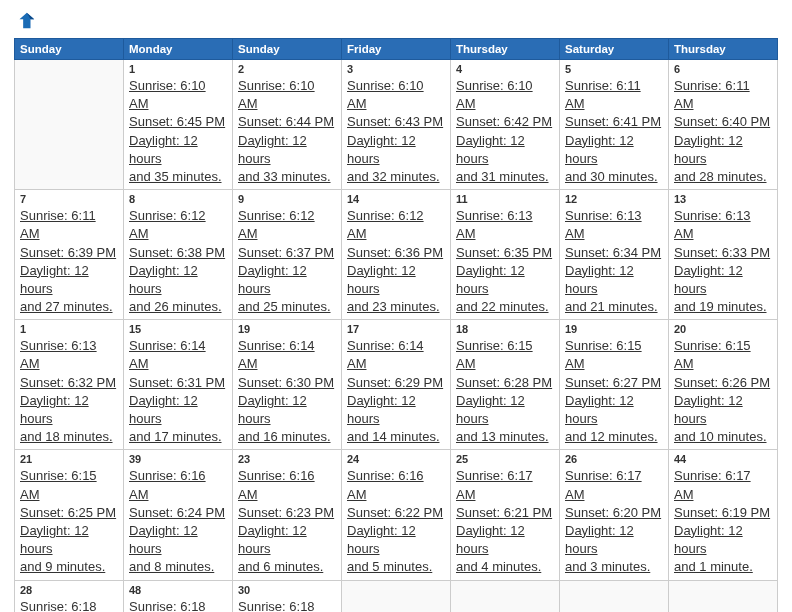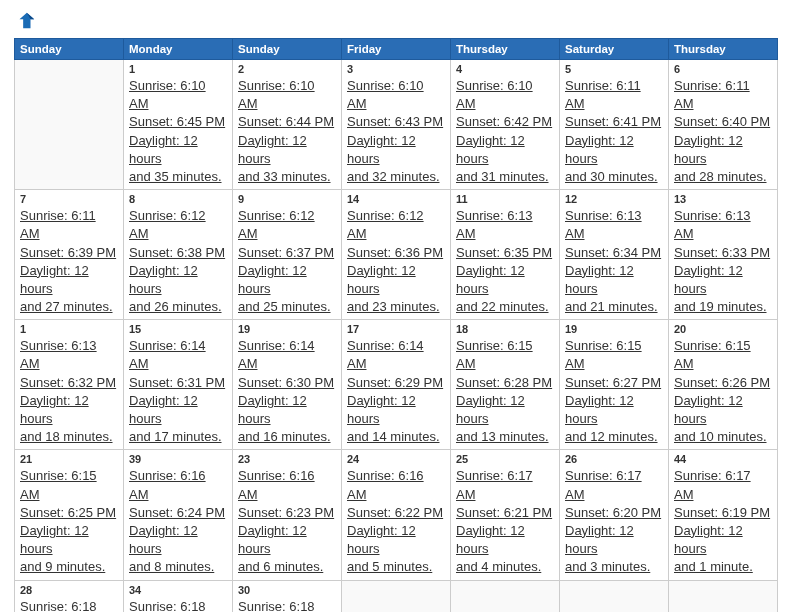--- a/index.html
+++ b/index.html
@@ -319,21 +319,21 @@
         </tr>
         <tr>
           <td>
             <span class="day-num">28</span>
             <div class="day-info" style="white-space: pre-line;">Sunrise: 6:18 AM
 Sunset: 6:18 PM
 Daylight: 12 hours
 and 0 minutes.</div>
           </td>
           <td>
-            <span class="day-num">34</span>
+            <span class="day-num">48</span>
             <div class="day-info" style="white-space: pre-line;">Sunrise: 6:18 AM
 Sunset: 6:17 PM
 Daylight: 11 hours
 and 59 minutes.</div>
           </td>
           <td>
             <span class="day-num">30</span>
             <div class="day-info" style="white-space: pre-line;">Sunrise: 6:18 AM
 Sunset: 6:16 PM
 Daylight: 11 hours

